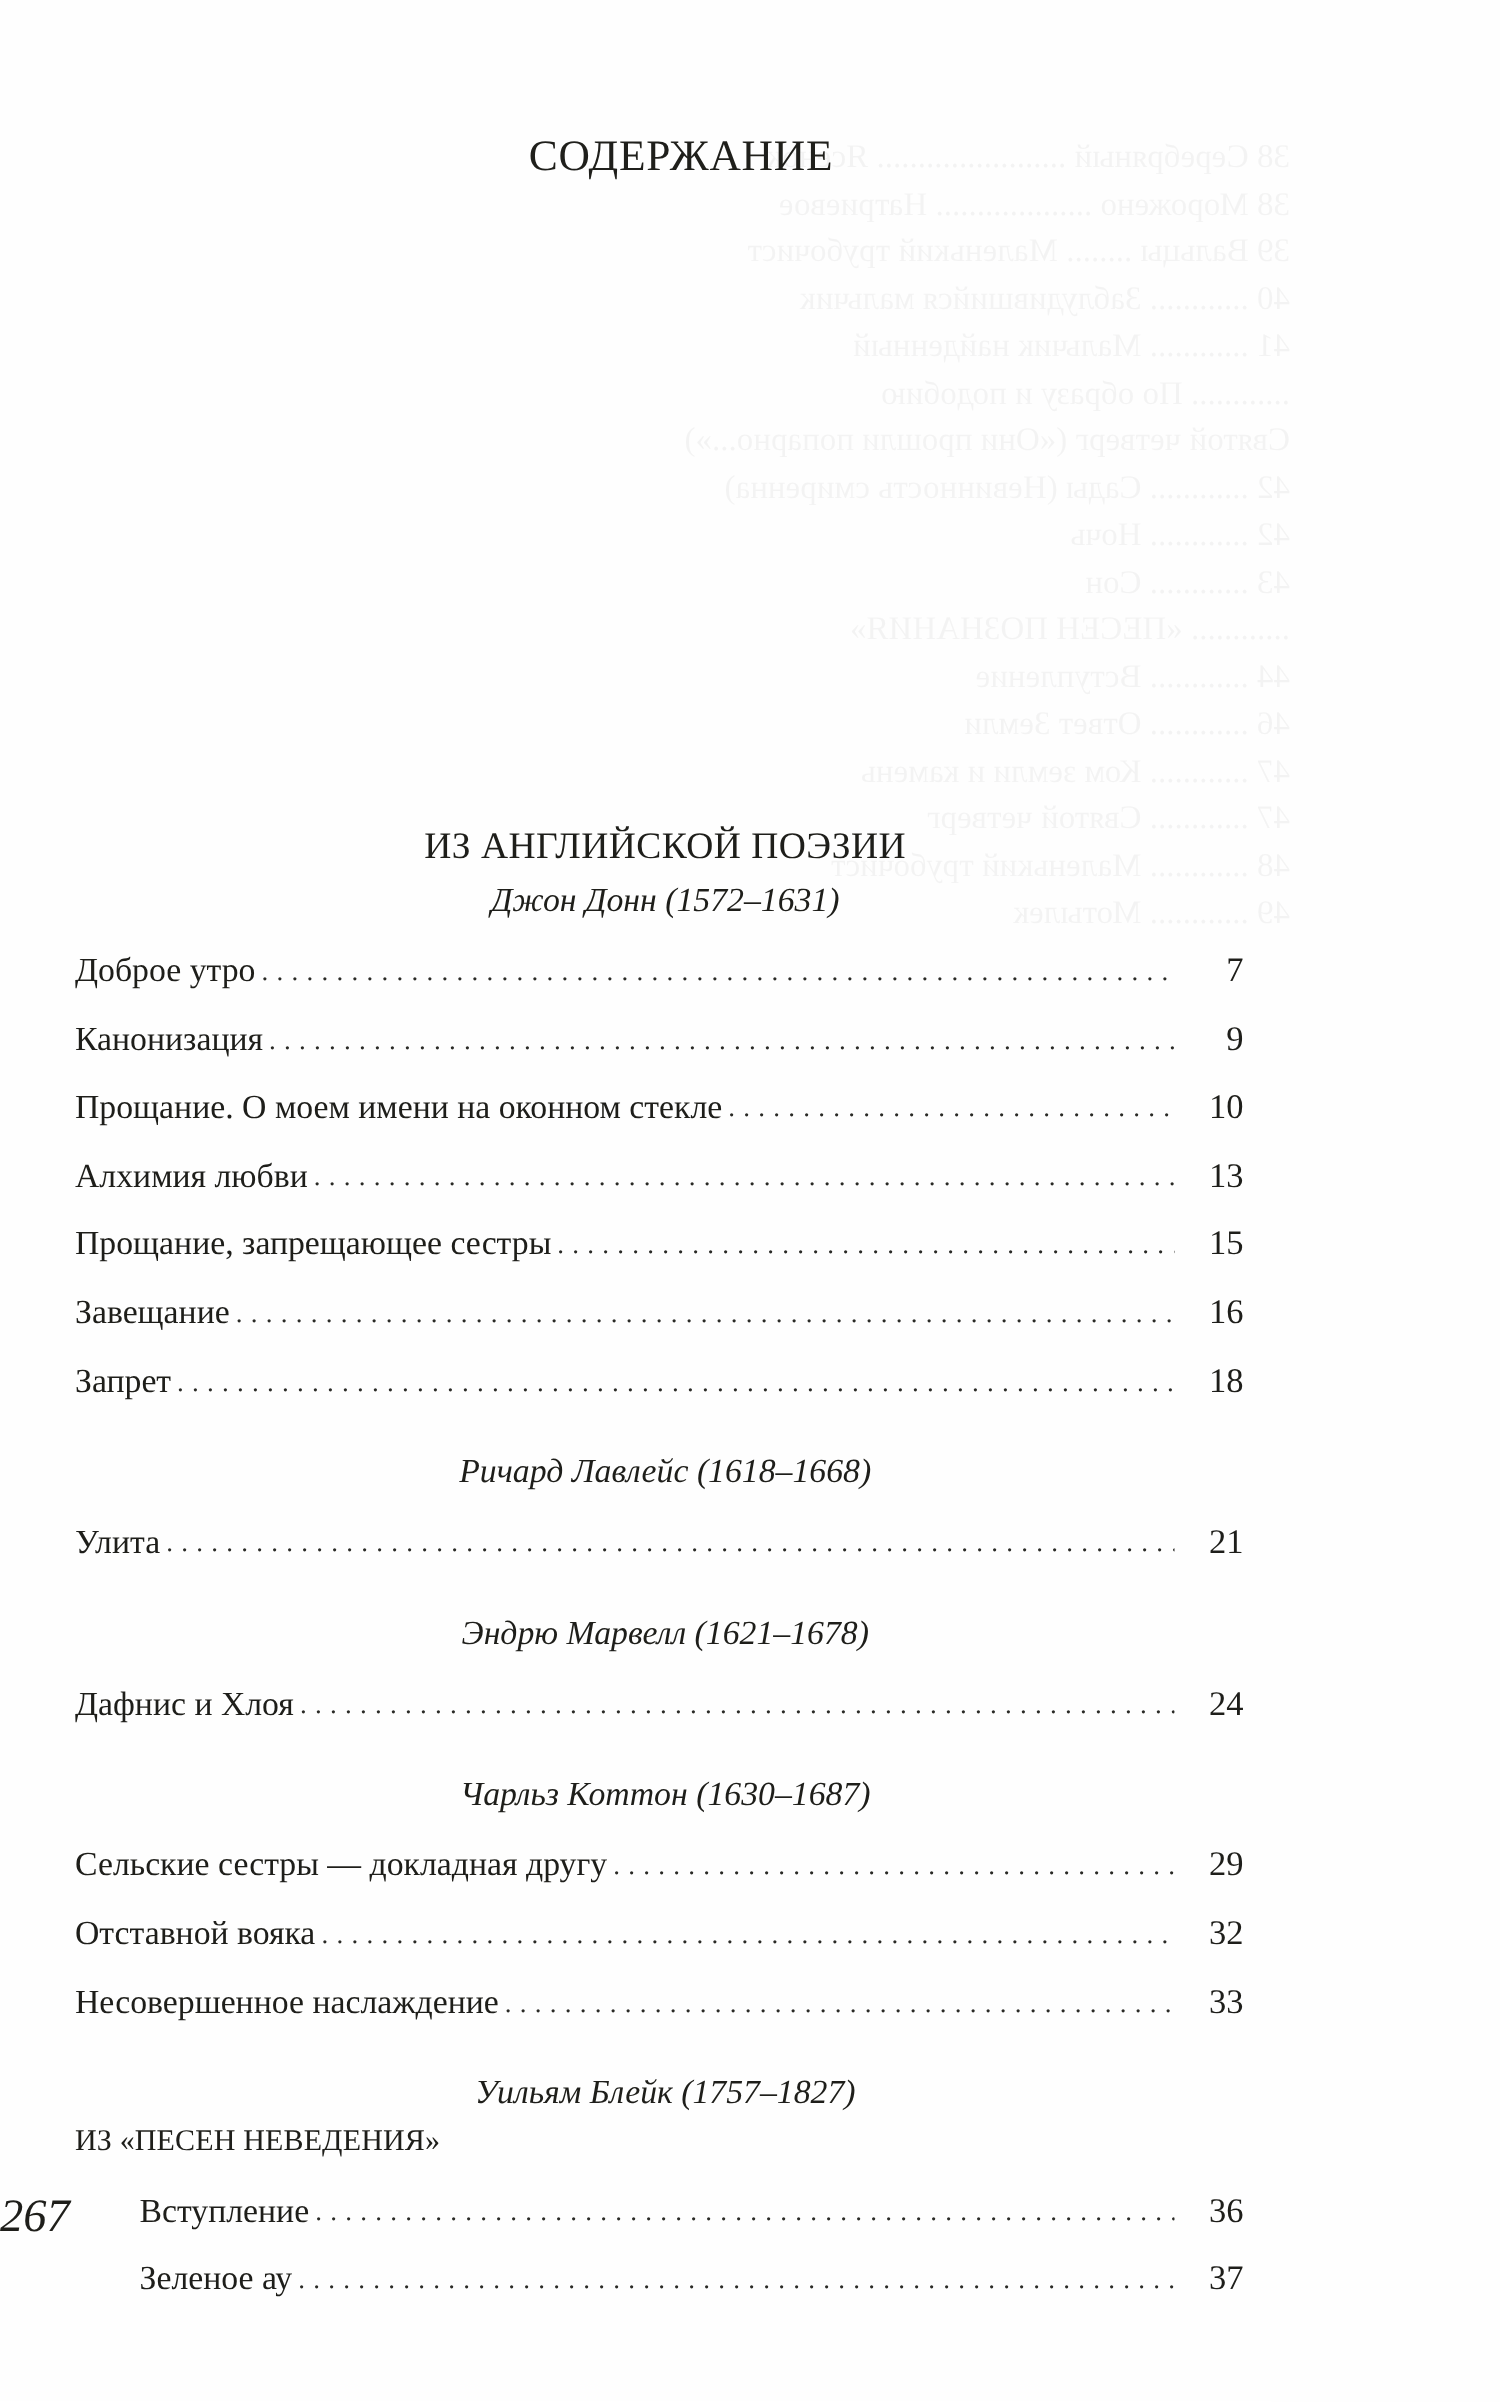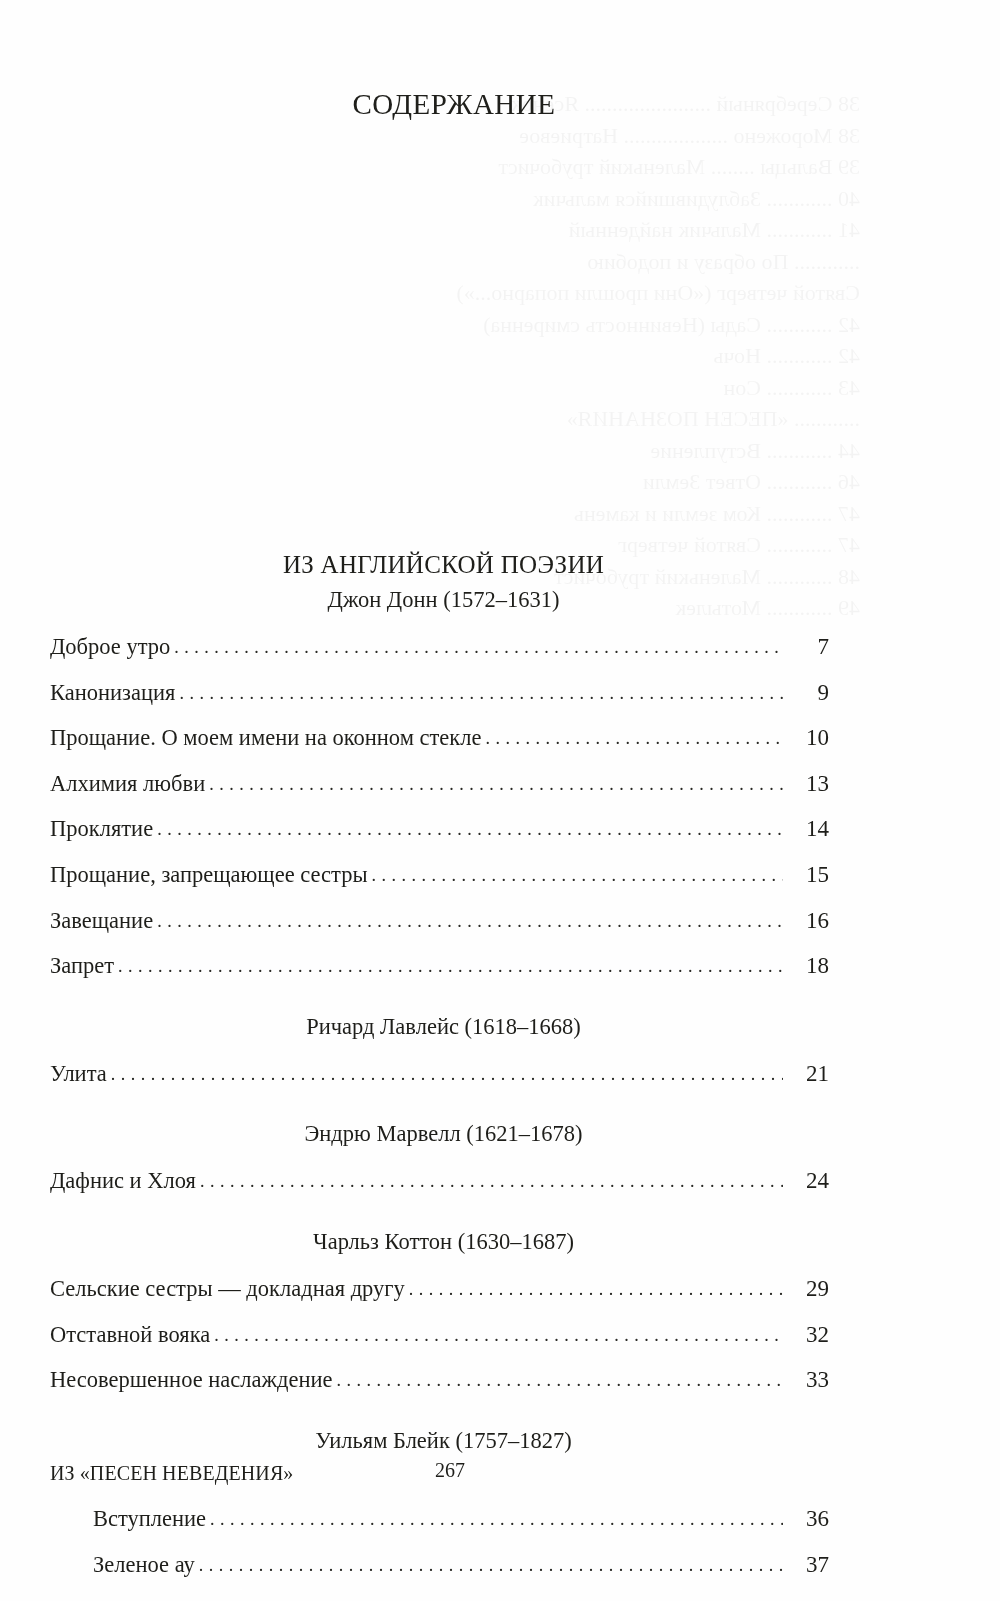--- a/index.html
+++ b/index.html
@@ -57,20 +57,21 @@
   .section-heading {
     text-align: center;
     font-size: 25px;
     height: 36px;
     line-height: 36px;
     letter-spacing: 0.3px;
     padding-left: 8px;
   }
   .author {
     text-align: center;
+    font-style: italic;
     font-size: 22.5px;
     height: 34px;
     line-height: 34px;
     padding-left: 8px;
   }
   .author.gap { margin-top: 28px; }
   .entry {
     display: flex;
     align-items: baseline;
     height: 31.6px;
@@ -103,22 +104,22 @@
     height: 31.6px;
     line-height: 31.6px;
     font-size: 20px;
     letter-spacing: 0.1px;
   }
   .folio {
     position: absolute;
     top: 1459px;
     left: 0;
     width: 900px;
-    text-align: center;
-    font-size: 20px;
+    font-size: 31px;
+    font-style: italic;
   }
 </style>
 </head>
 <body>
 
 <div class="page">
 
   <div class="showthrough">
     <div>38 Серебряный ....................... Ясенок</div>
     <div>38 Морожено ................... Натриевое</div>
@@ -160,25 +161,20 @@
       <span class="label">Прощание. О моем имени на оконном стекле</span>
       <span class="leader"></span>
       <span class="num">10</span>
     </div>
     <div class="entry">
       <span class="label">Алхимия любви</span>
       <span class="leader"></span>
       <span class="num">13</span>
     </div>
     <div class="entry">
-      <span class="label">Проклятие</span>
-      <span class="leader"></span>
-      <span class="num">14</span>
-    </div>
-    <div class="entry">
       <span class="label">Прощание, запрещающее сестры</span>
       <span class="leader"></span>
       <span class="num">15</span>
     </div>
     <div class="entry">
       <span class="label">Завещание</span>
       <span class="leader"></span>
       <span class="num">16</span>
     </div>
     <div class="entry">

